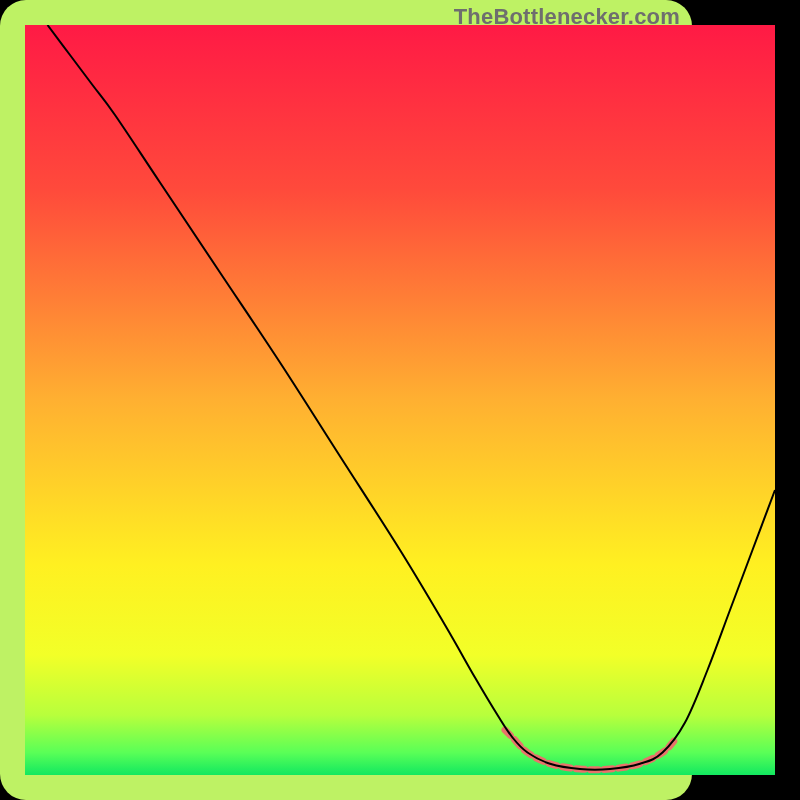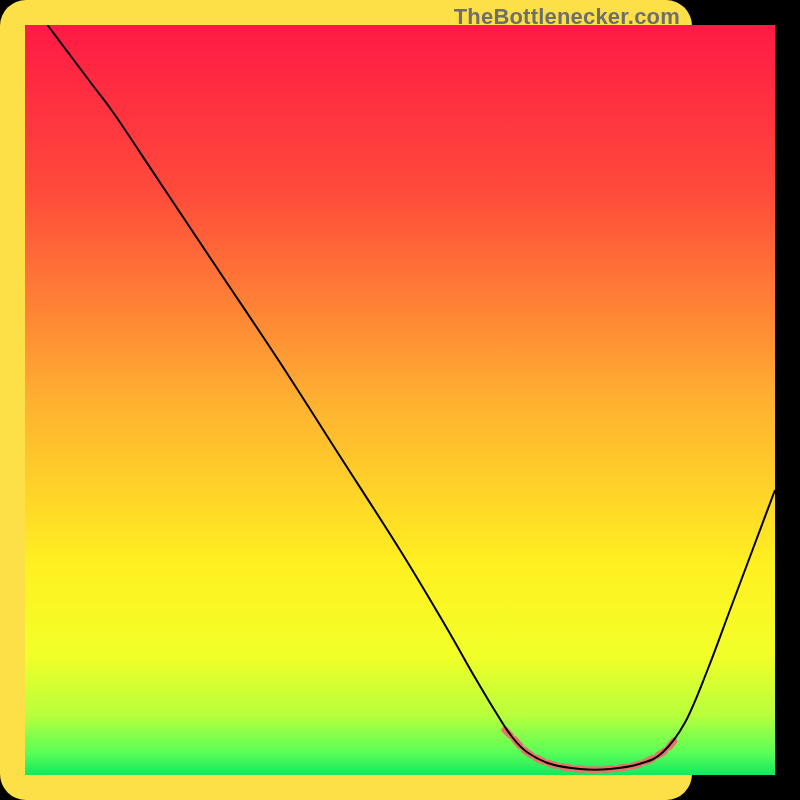--- a/index.html
+++ b/index.html
@@ -7,21 +7,21 @@
     padding: 0;
     width: 800px;
     height: 800px;
     background: #000000;
     overflow: hidden;
   }
   .container {
     position: relative;
     width: 692px;
     height: 800px;
-    background: #fde047;
+    background: #bef264;
     border-radius: 26px;
   }
   .watermark {
     position: absolute;
     top: 4px;
     right: 12px;
     color: #6e6e6e;
     font-family: Arial, Helvetica, sans-serif;
     font-size: 22px;
     font-weight: bold;

